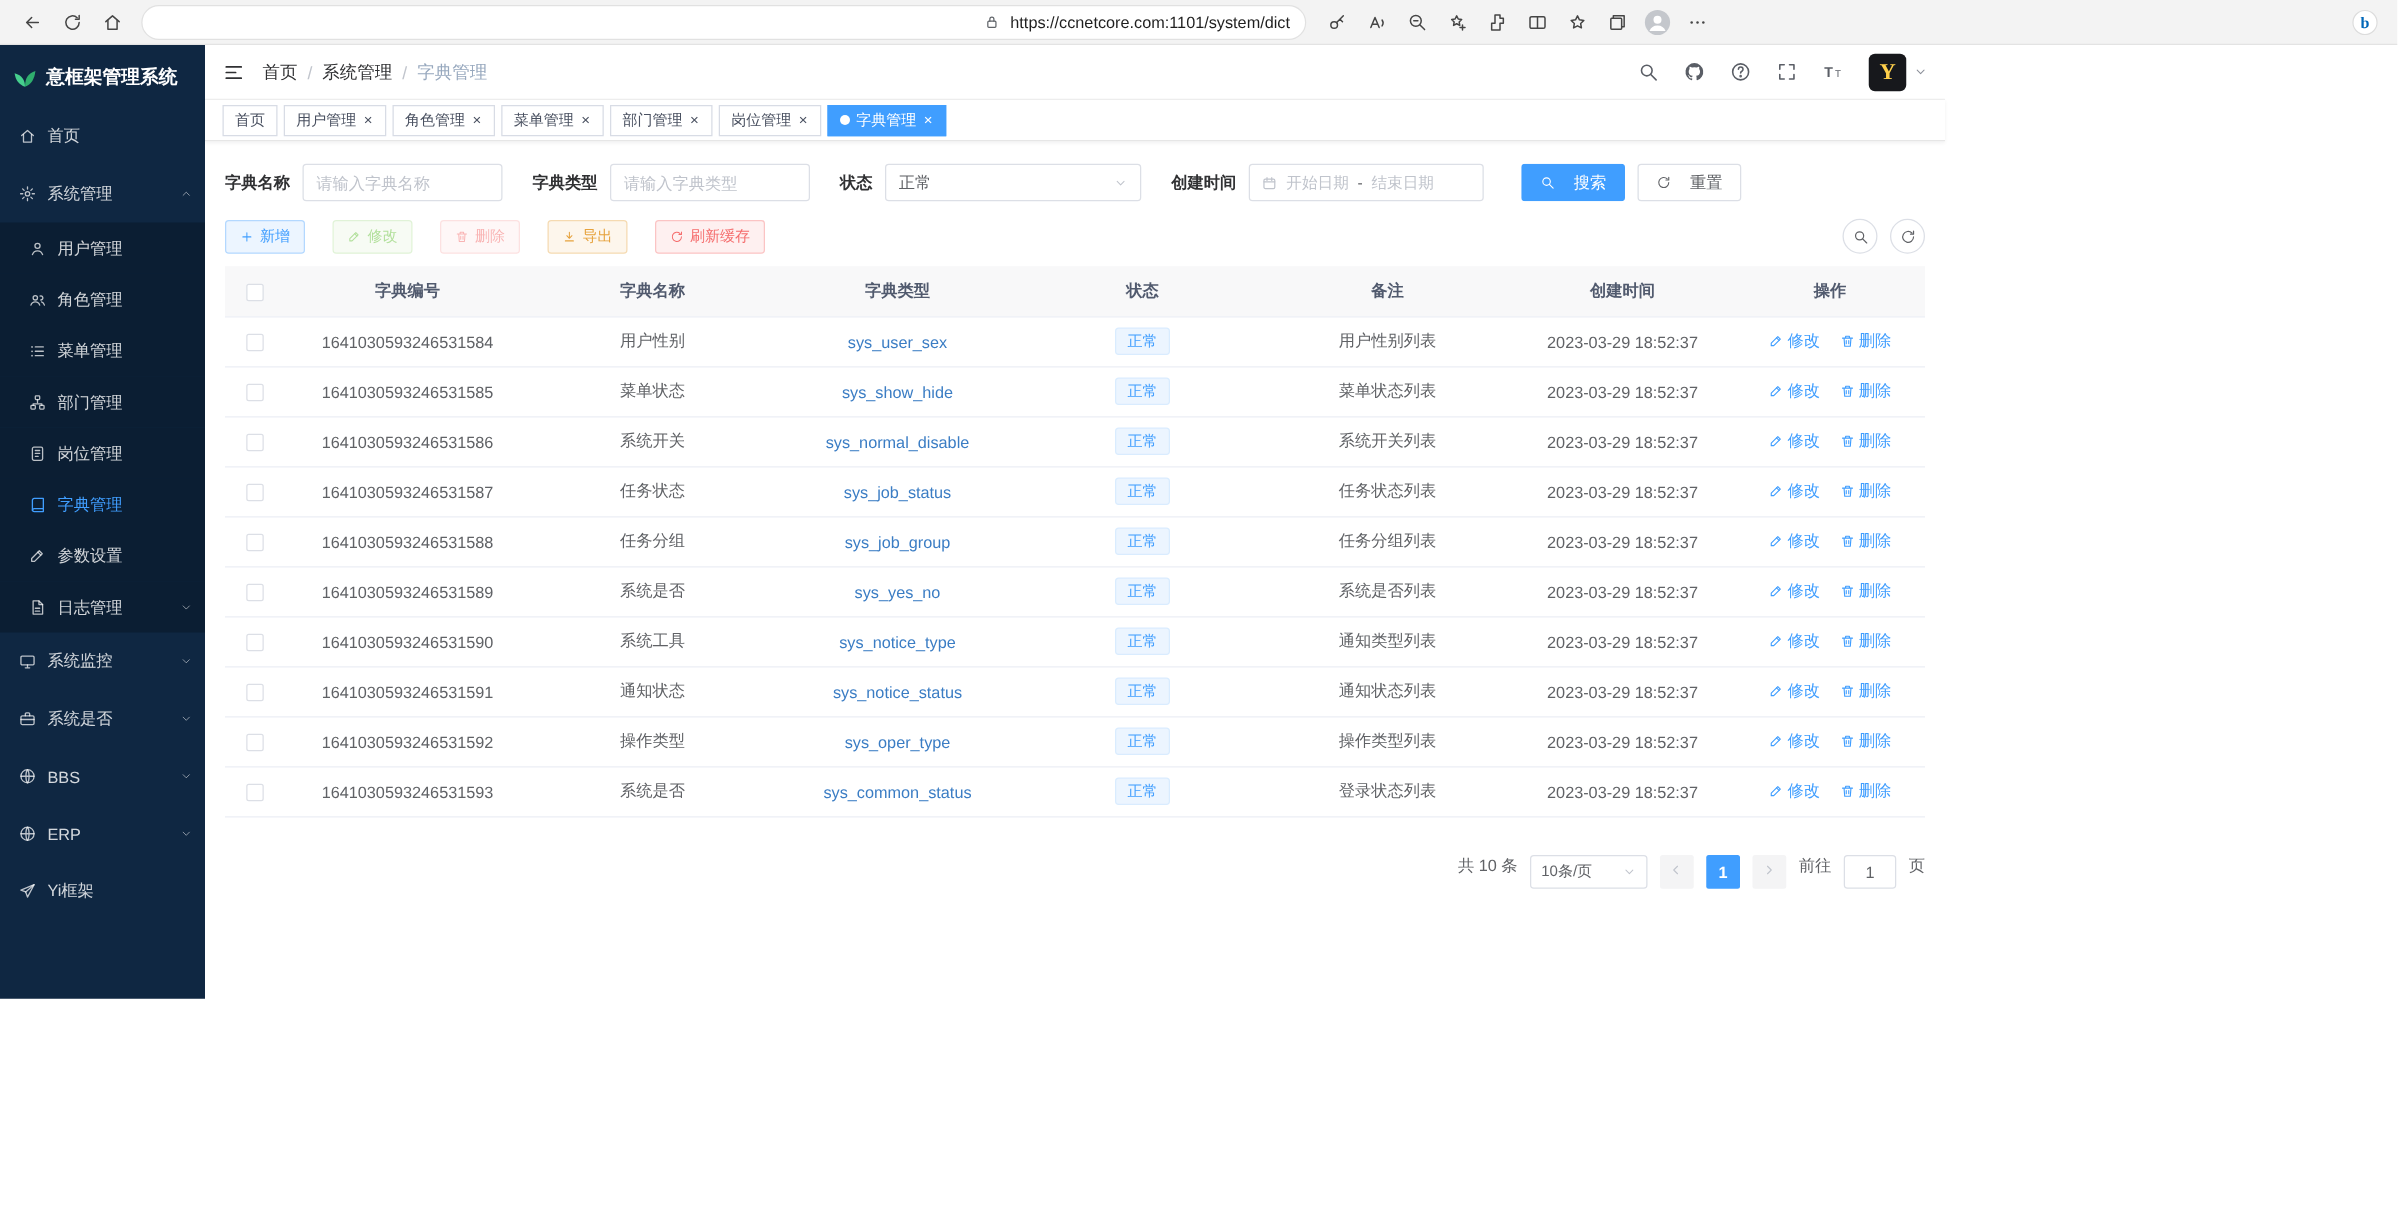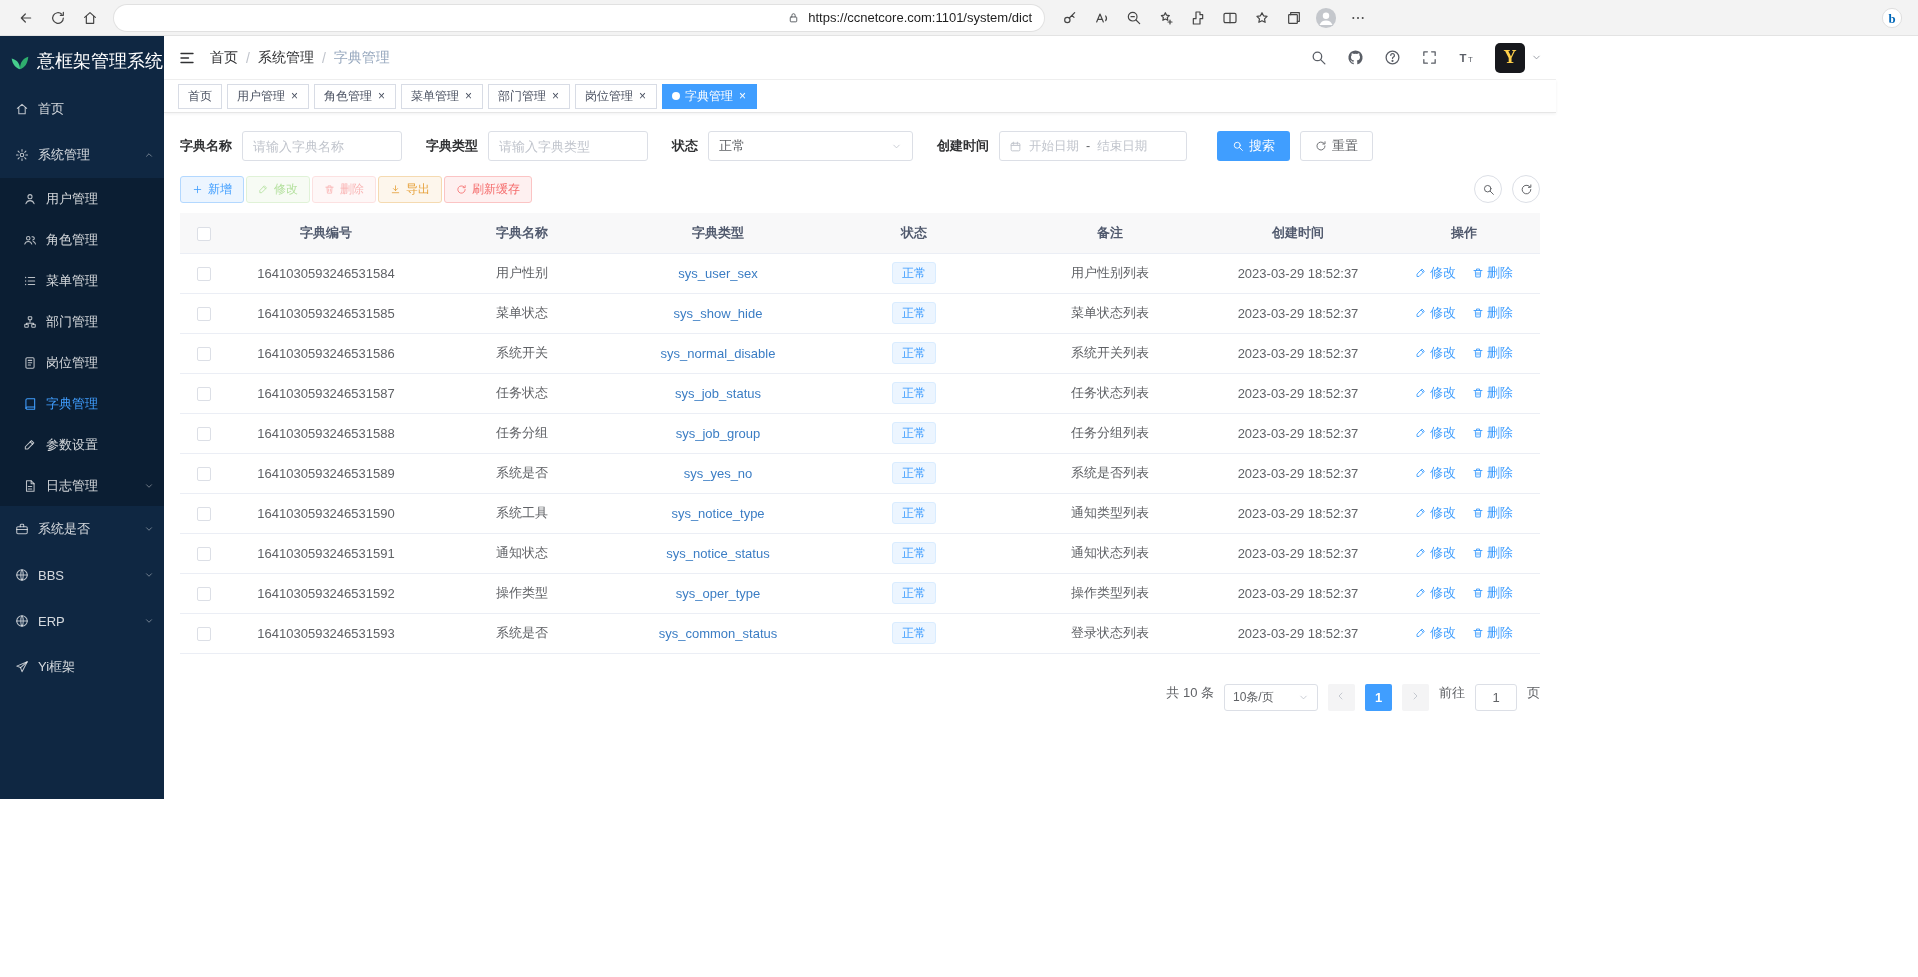--- a/index.html
+++ b/index.html
@@ -24,21 +24,21 @@
   .bicon[data-name="bing-icon"] { margin-left:auto; }
   .bicon[data-name="bing-icon"] svg, .bicon[data-name="profile-icon"] svg { width:22px; height:22px; }
 
   
   .app { position:absolute; top:36px; left:0; width:1556px; height:763px; display:flex; background:#fff; }
 
   
   .sidebar { width:164px; background:var(--sidebar-bg,#0f2742); height:763px; flex:0 0 164px; overflow:hidden; }
   .logo-row { height:50px; display:flex; align-items:center; gap:7px; padding:0 10px; }
   .logo-row .icon { width:20px; height:20px; }
-  .logo-title { color:#fff; font-weight:normal; font-size:18px; white-space:nowrap; }
+  .logo-title { color:#fff; font-weight:bold; font-size:15px; white-space:nowrap; }
   .menu { display:flex; flex-direction:column; }
   .menu-item { height:46px; display:flex; align-items:center; gap:9px; padding:0 10px 0 15px;
     color:rgba(255,255,255,.82); font-size:13px; cursor:pointer; }
   .menu-item .icon { width:14px; height:14px; color:rgba(255,255,255,.72); }
   .menu-item.sub { height:41px; background:var(--sidebar-sub-bg,#0b1e33); padding-left:23px; }
   .menu-item.active, .menu-item.active .icon { color:var(--primary,#409eff); }
   .menu-label { flex:1; white-space:nowrap; overflow:hidden; }
   .menu-arrow { width:10px; height:10px; color:rgba(255,255,255,.55); display:inline-flex; }
   .menu-arrow svg { width:100%; height:100%; }
 
@@ -81,21 +81,21 @@
   .w-input { width:160px; }
   .select-box { width:205px; height:30px; border:1px solid #dcdfe6; border-radius:3px;
     display:flex; align-items:center; justify-content:space-between; padding:0 10px;
     background:#fff; color:#606266; cursor:pointer; }
   .select-box .caret { width:11px; height:11px; color:#c0c4cc; }
   .daterange { width:188px; height:30px; border:1px solid #dcdfe6; border-radius:3px;
     display:flex; align-items:center; gap:7px; padding:0 9px; background:#fff; cursor:pointer; }
   .daterange .icon { width:13px; height:13px; color:#c0c4cc; }
   .dr-ph { color:#c0c4cc; font-size:12.5px; white-space:nowrap; }
   .dr-sep { color:#606266; font-size:12.5px; }
-  .btn { display:inline-flex; align-items:center; gap:5px; height:30px; padding:0 14px;
+  .btn { display:inline-flex; align-items:center; gap:15px; height:30px; padding:0 14px;
     border-radius:3px; font-size:13px; border:1px solid transparent; cursor:pointer; white-space:nowrap;
     font-family:inherit; }
   .btn .icon { width:12px; height:12px; }
   .btn-primary { background:var(--primary,#409eff); color:#fff; margin-left:6px; }
   .btn-default { background:#fff; border-color:#dcdfe6; color:#606266; margin-left:10px; }
 
   .toolbar { display:flex; align-items:center; gap:10px; margin-bottom:10px; }
   .btn-mini { display:inline-flex; align-items:center; gap:5px; height:27px; padding:0 11px;
     border-radius:3px; font-size:12px; cursor:pointer; border:1px solid transparent; white-space:nowrap;
     font-family:inherit; }
@@ -354,20 +354,34 @@
           <span class="menu-label" data-name="sidebar-item-label">参数设置</span>
         </div>
         <div class="menu-item sub" data-name="sidebar-item-log-mgmt">
           <span class="icon" data-name="document-icon">
             <svg viewBox="0 0 24 24" fill="none" stroke="currentColor" stroke-width="1.8" stroke-linecap="round" stroke-linejoin="round">
               <path d="M6 3h8l5 5v13H6z"></path>
               <path d="M14 3v5h5M9 13h6M9 17h6"></path>
             </svg>
           </span>
           <span class="menu-label" data-name="sidebar-item-label">日志管理</span>
+          <span class="menu-arrow" data-name="chevron-down-icon">
+            <svg viewBox="0 0 24 24" fill="none" stroke="currentColor" stroke-width="1.8" stroke-linecap="round" stroke-linejoin="round">
+              <path d="M6 9l6 6 6-6"></path>
+            </svg>
+          </span>
+        </div>
+        <div class="menu-item" data-name="sidebar-item-system-monitor">
+          <span class="icon" data-name="monitor-icon">
+            <svg viewBox="0 0 24 24" fill="none" stroke="currentColor" stroke-width="1.8" stroke-linecap="round" stroke-linejoin="round">
+              <rect x="3" y="5" width="18" height="12" rx="1.5"></rect>
+              <path d="M9 21h6M12 17v4"></path>
+            </svg>
+          </span>
+          <span class="menu-label" data-name="sidebar-item-label">系统监控</span>
           <span class="menu-arrow" data-name="chevron-down-icon">
             <svg viewBox="0 0 24 24" fill="none" stroke="currentColor" stroke-width="1.8" stroke-linecap="round" stroke-linejoin="round">
               <path d="M6 9l6 6 6-6"></path>
             </svg>
           </span>
         </div>
         <div class="menu-item" data-name="sidebar-item-system-tools">
           <span class="icon" data-name="toolbox-icon">
             <svg viewBox="0 0 24 24" fill="none" stroke="currentColor" stroke-width="1.8" stroke-linecap="round" stroke-linejoin="round">
               <rect x="3" y="8" width="18" height="12" rx="2"></rect>
@@ -560,21 +574,21 @@
               <svg viewBox="0 0 24 24" fill="none" stroke="currentColor" stroke-width="1.8" stroke-linecap="round" stroke-linejoin="round">
                 <path d="M20 12a8 8 0 1 1-2.4-5.7"></path>
                 <path d="M20 3.5V8h-4.5"></path>
               </svg>
             </span>
           <span data-name="reset-button-label">重置</span>
         </button>
       </form>
 
       <div class="toolbar" data-name="toolbar">
-        <span data-name="toolbar-buttons" style="display:flex;gap:2px;">
+        <span data-name="toolbar-buttons" style="display:flex;gap:22px;">
             <button class="btn-mini plain-primary" data-name="add-button" type="button">
               <span class="icon" data-name="plus-icon">
                 <svg viewBox="0 0 24 24" fill="none" stroke="currentColor" stroke-width="1.8" stroke-linecap="round" stroke-linejoin="round">
                   <path d="M12 5v14M5 12h14"></path>
                 </svg>
               </span>
               <span data-name="button-label">新增</span>
             </button>
             <button class="btn-mini plain-success disabled" data-name="edit-button" type="button">
               <span class="icon" data-name="edit-icon">

